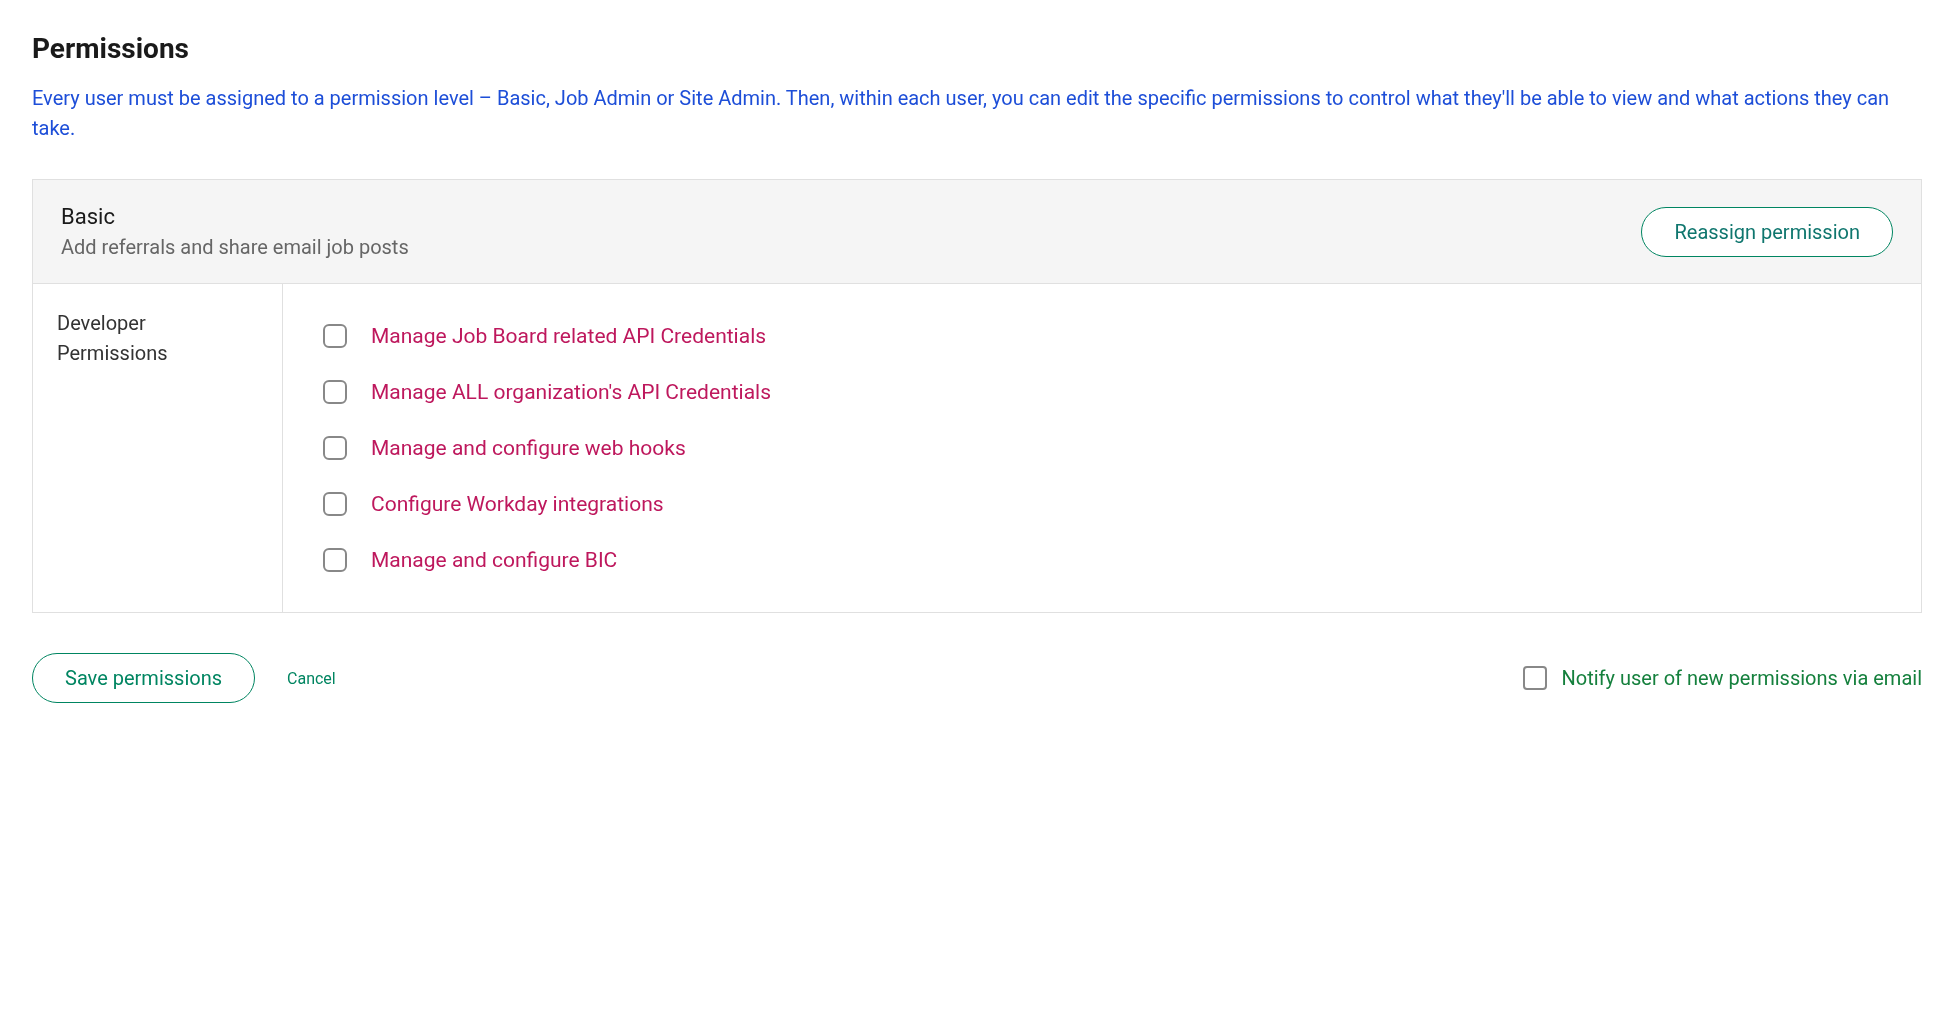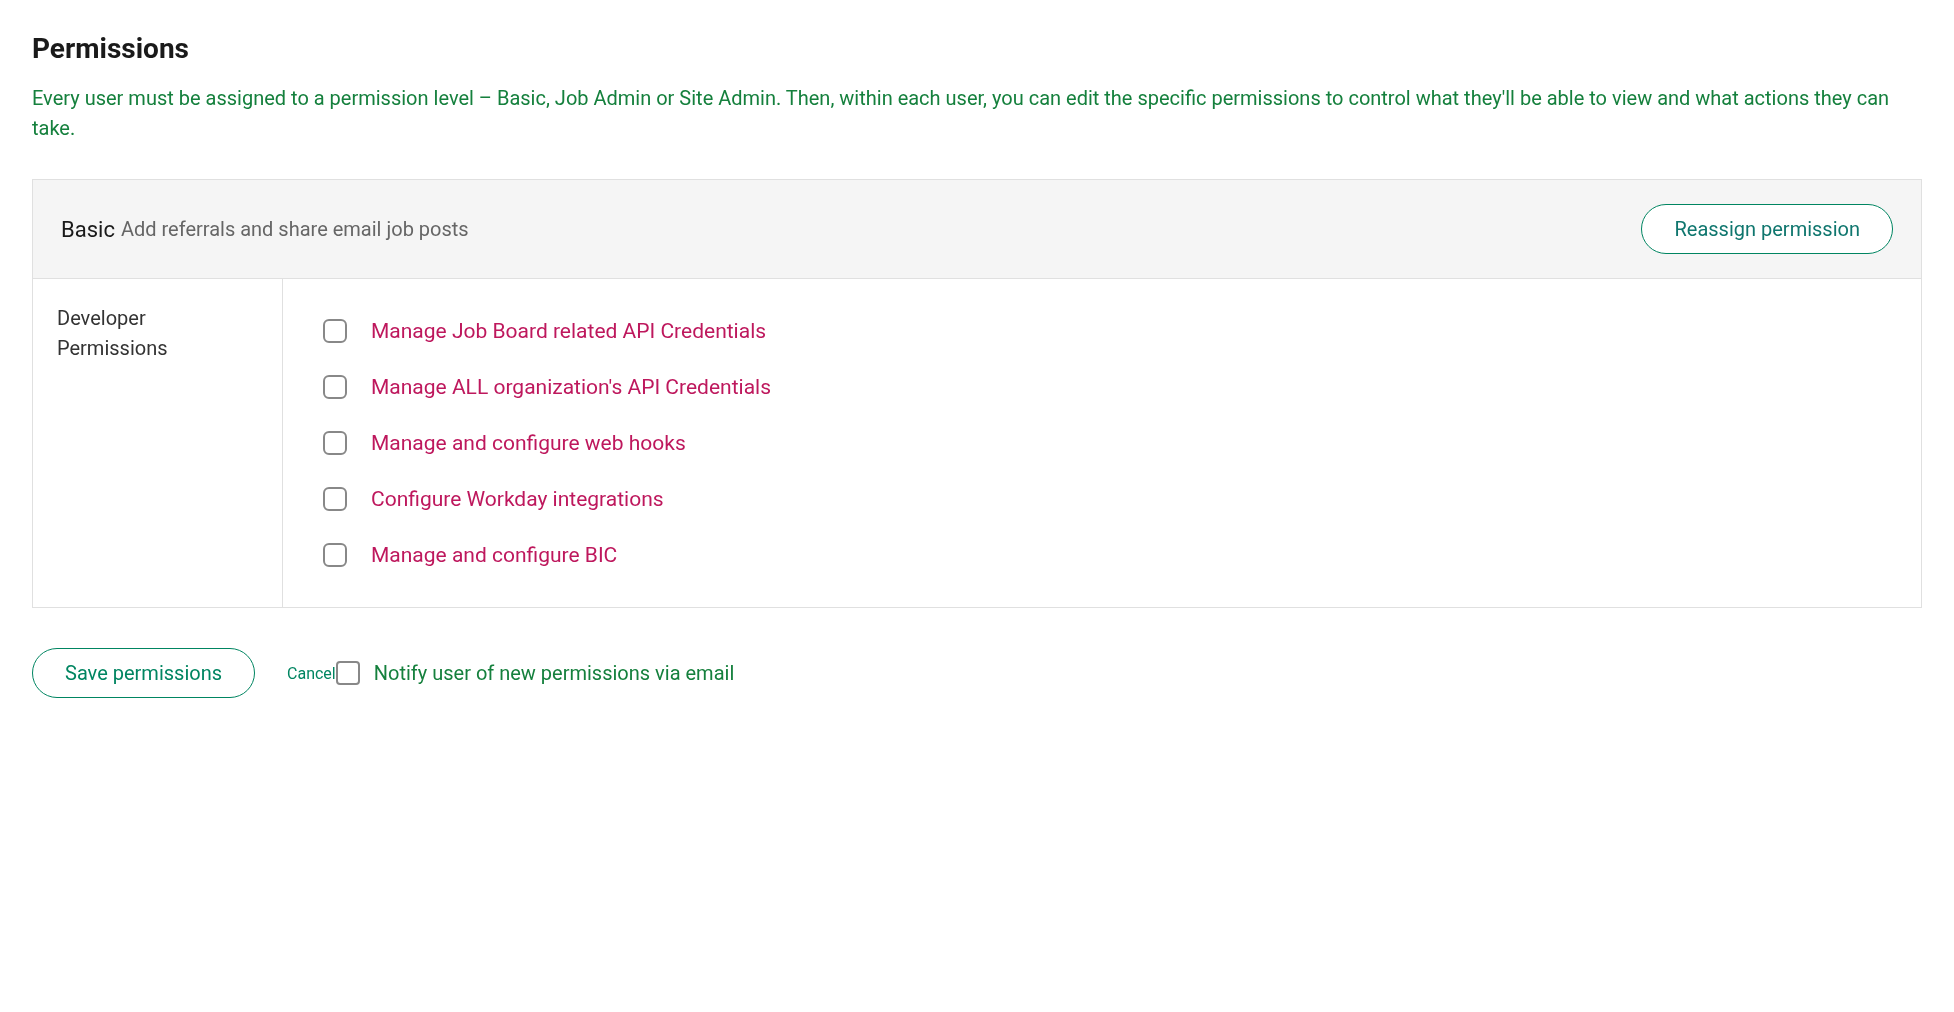--- a/index.html
+++ b/index.html
@@ -19,37 +19,37 @@
     }
     h2 {
       font-size: 28px;
       font-weight: 700;
       margin-bottom: 18px;
       color: #1a1a1a;
     }
     .description {
       font-size: 20px;
       line-height: 1.5;
-      color: #15803d;
+      color: #1d4ed8;
       margin-bottom: 36px;
     }
     .panel {
       border: 1px solid #e0e0e0;
     }
     .panel-header {
       background: #f5f5f5;
       padding: 24px 28px;
       display: flex;
       justify-content: space-between;
       align-items: center;
       border-bottom: 1px solid #e0e0e0;
     }
     .panel-header-left {
       display: flex;
-      flex-direction: row;
+      flex-direction: column;
       gap: 6px;
     }
     .panel-title {
       font-size: 22px;
       font-weight: 400;
       color: #1a1a1a;
     }
     .panel-subtitle {
       font-size: 20px;
       color: #666;
@@ -96,20 +96,21 @@
       cursor: pointer;
       flex-shrink: 0;
       background: #fff;
     }
     .checkbox-label {
       font-size: 21px;
       color: #be185d;
     }
     .footer {
       display: flex;
+      justify-content: space-between;
       align-items: center;
       margin-top: 40px;
     }
     .footer-left {
       display: flex;
       align-items: center;
       gap: 32px;
     }
     .btn-save {
       background: #fff;

